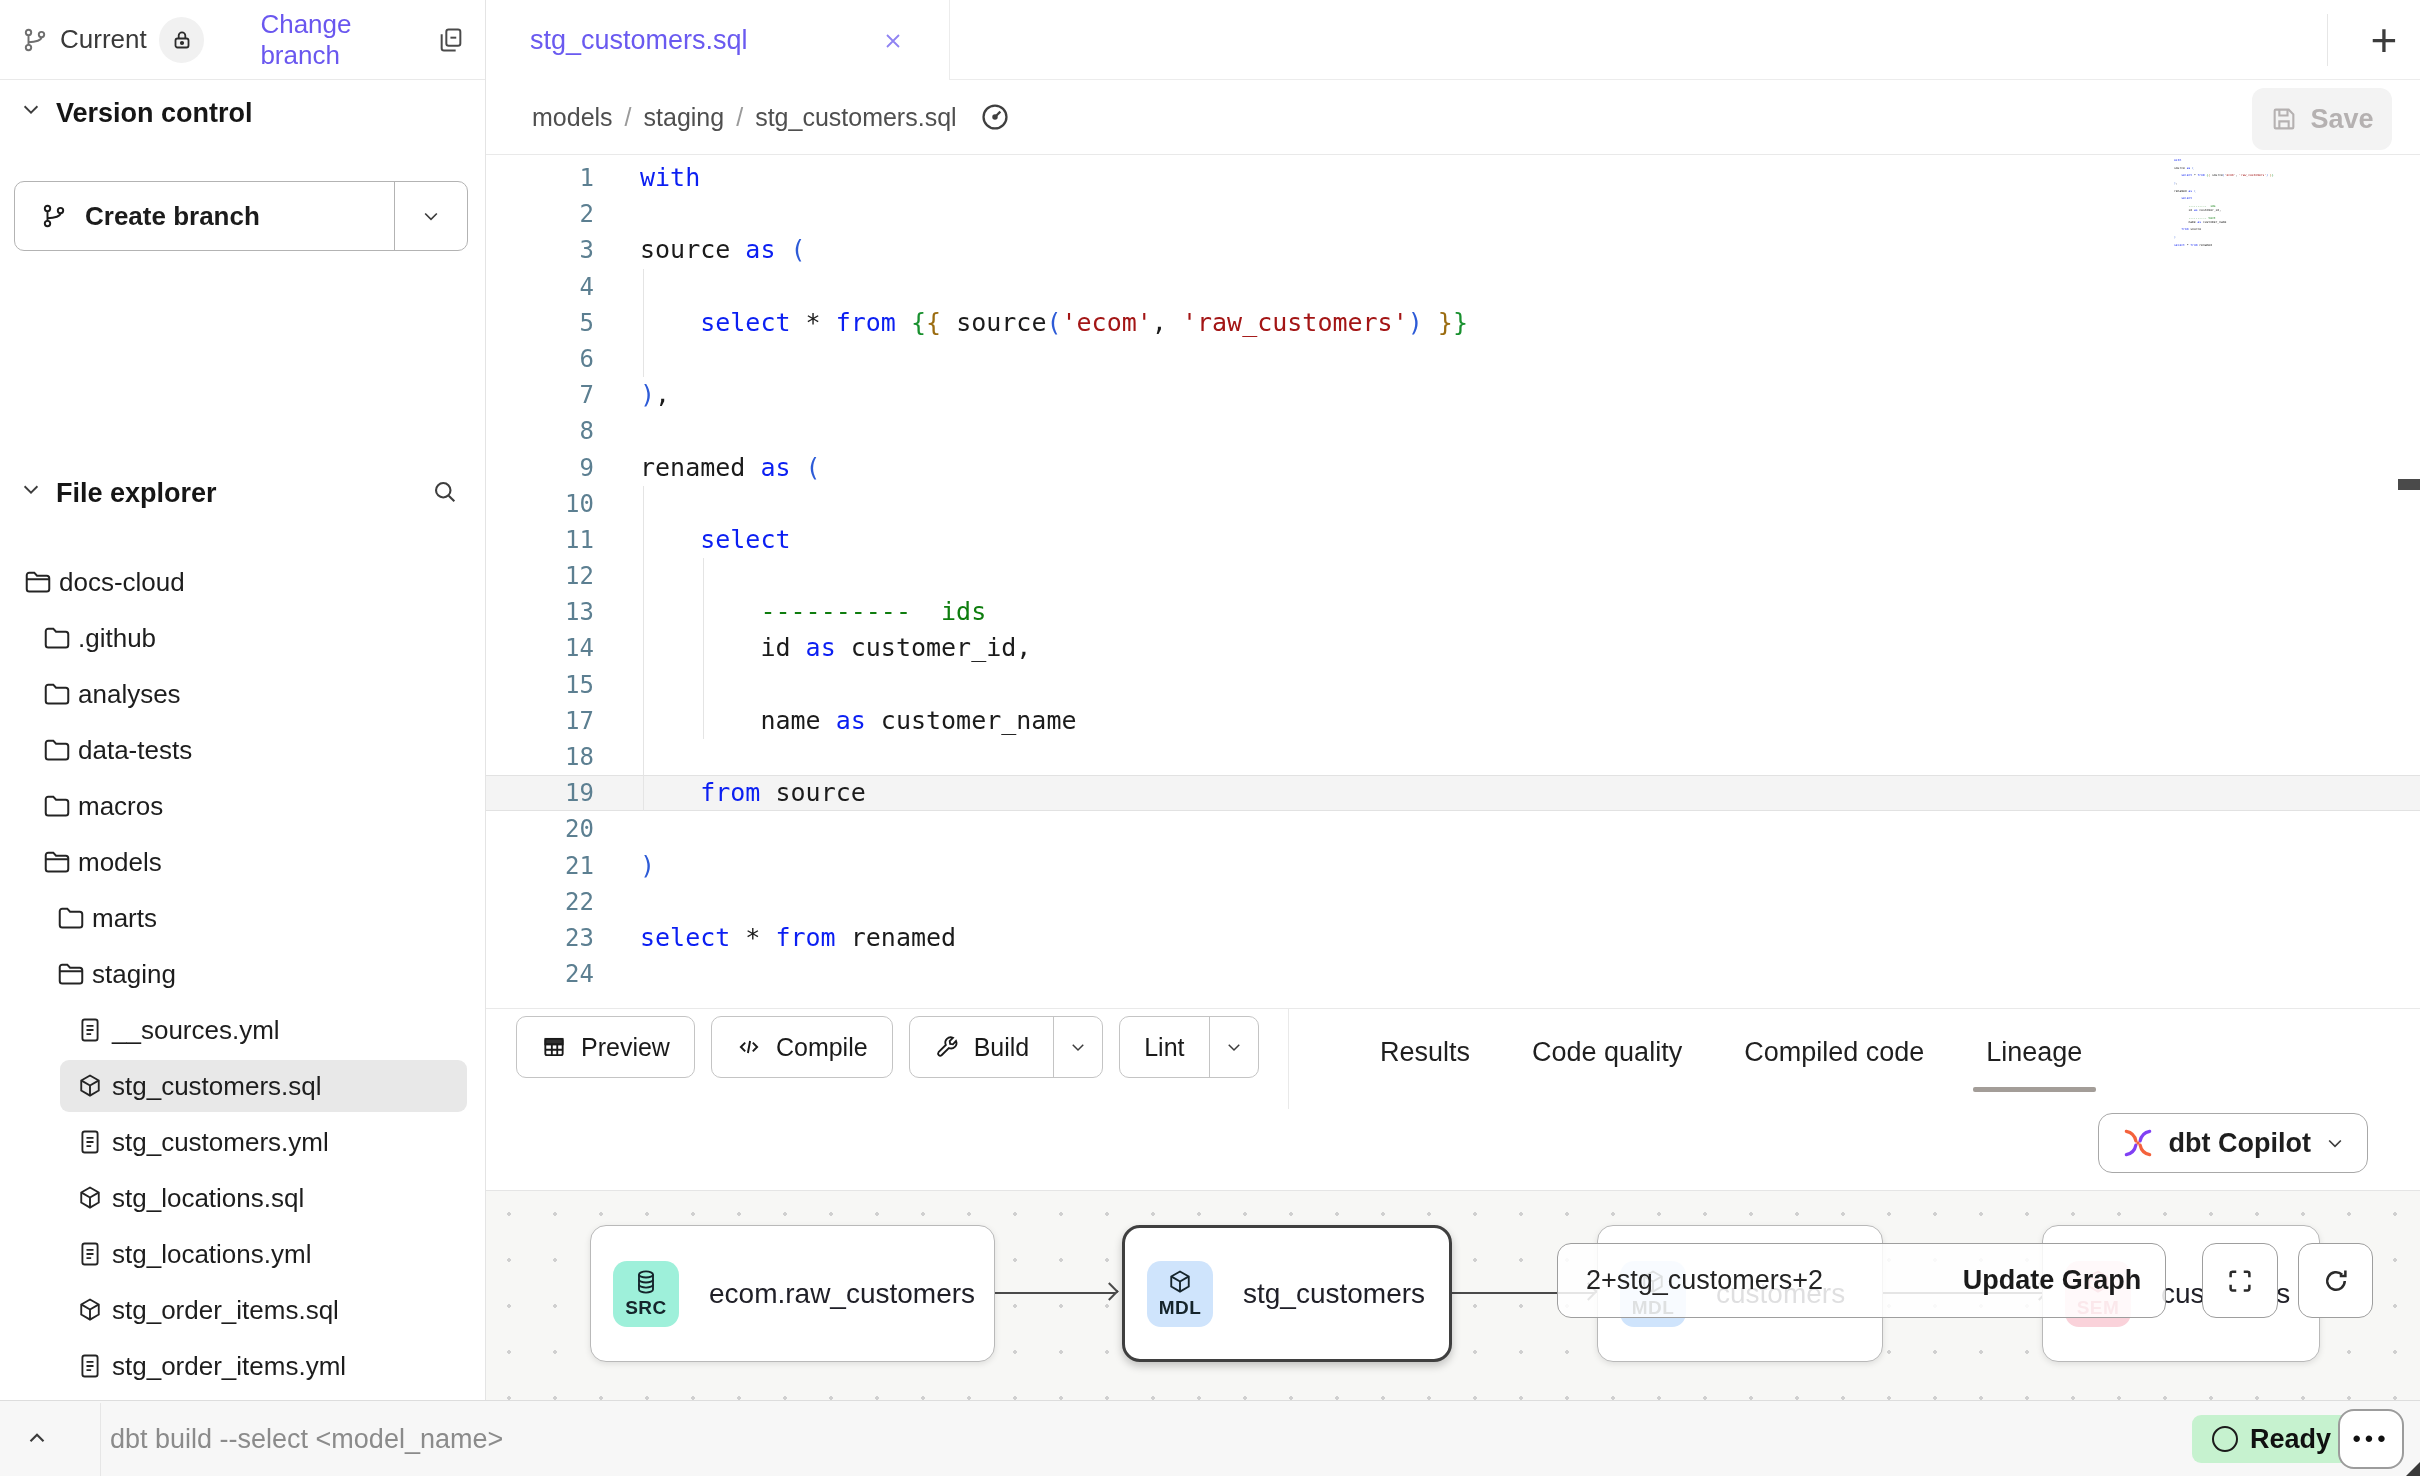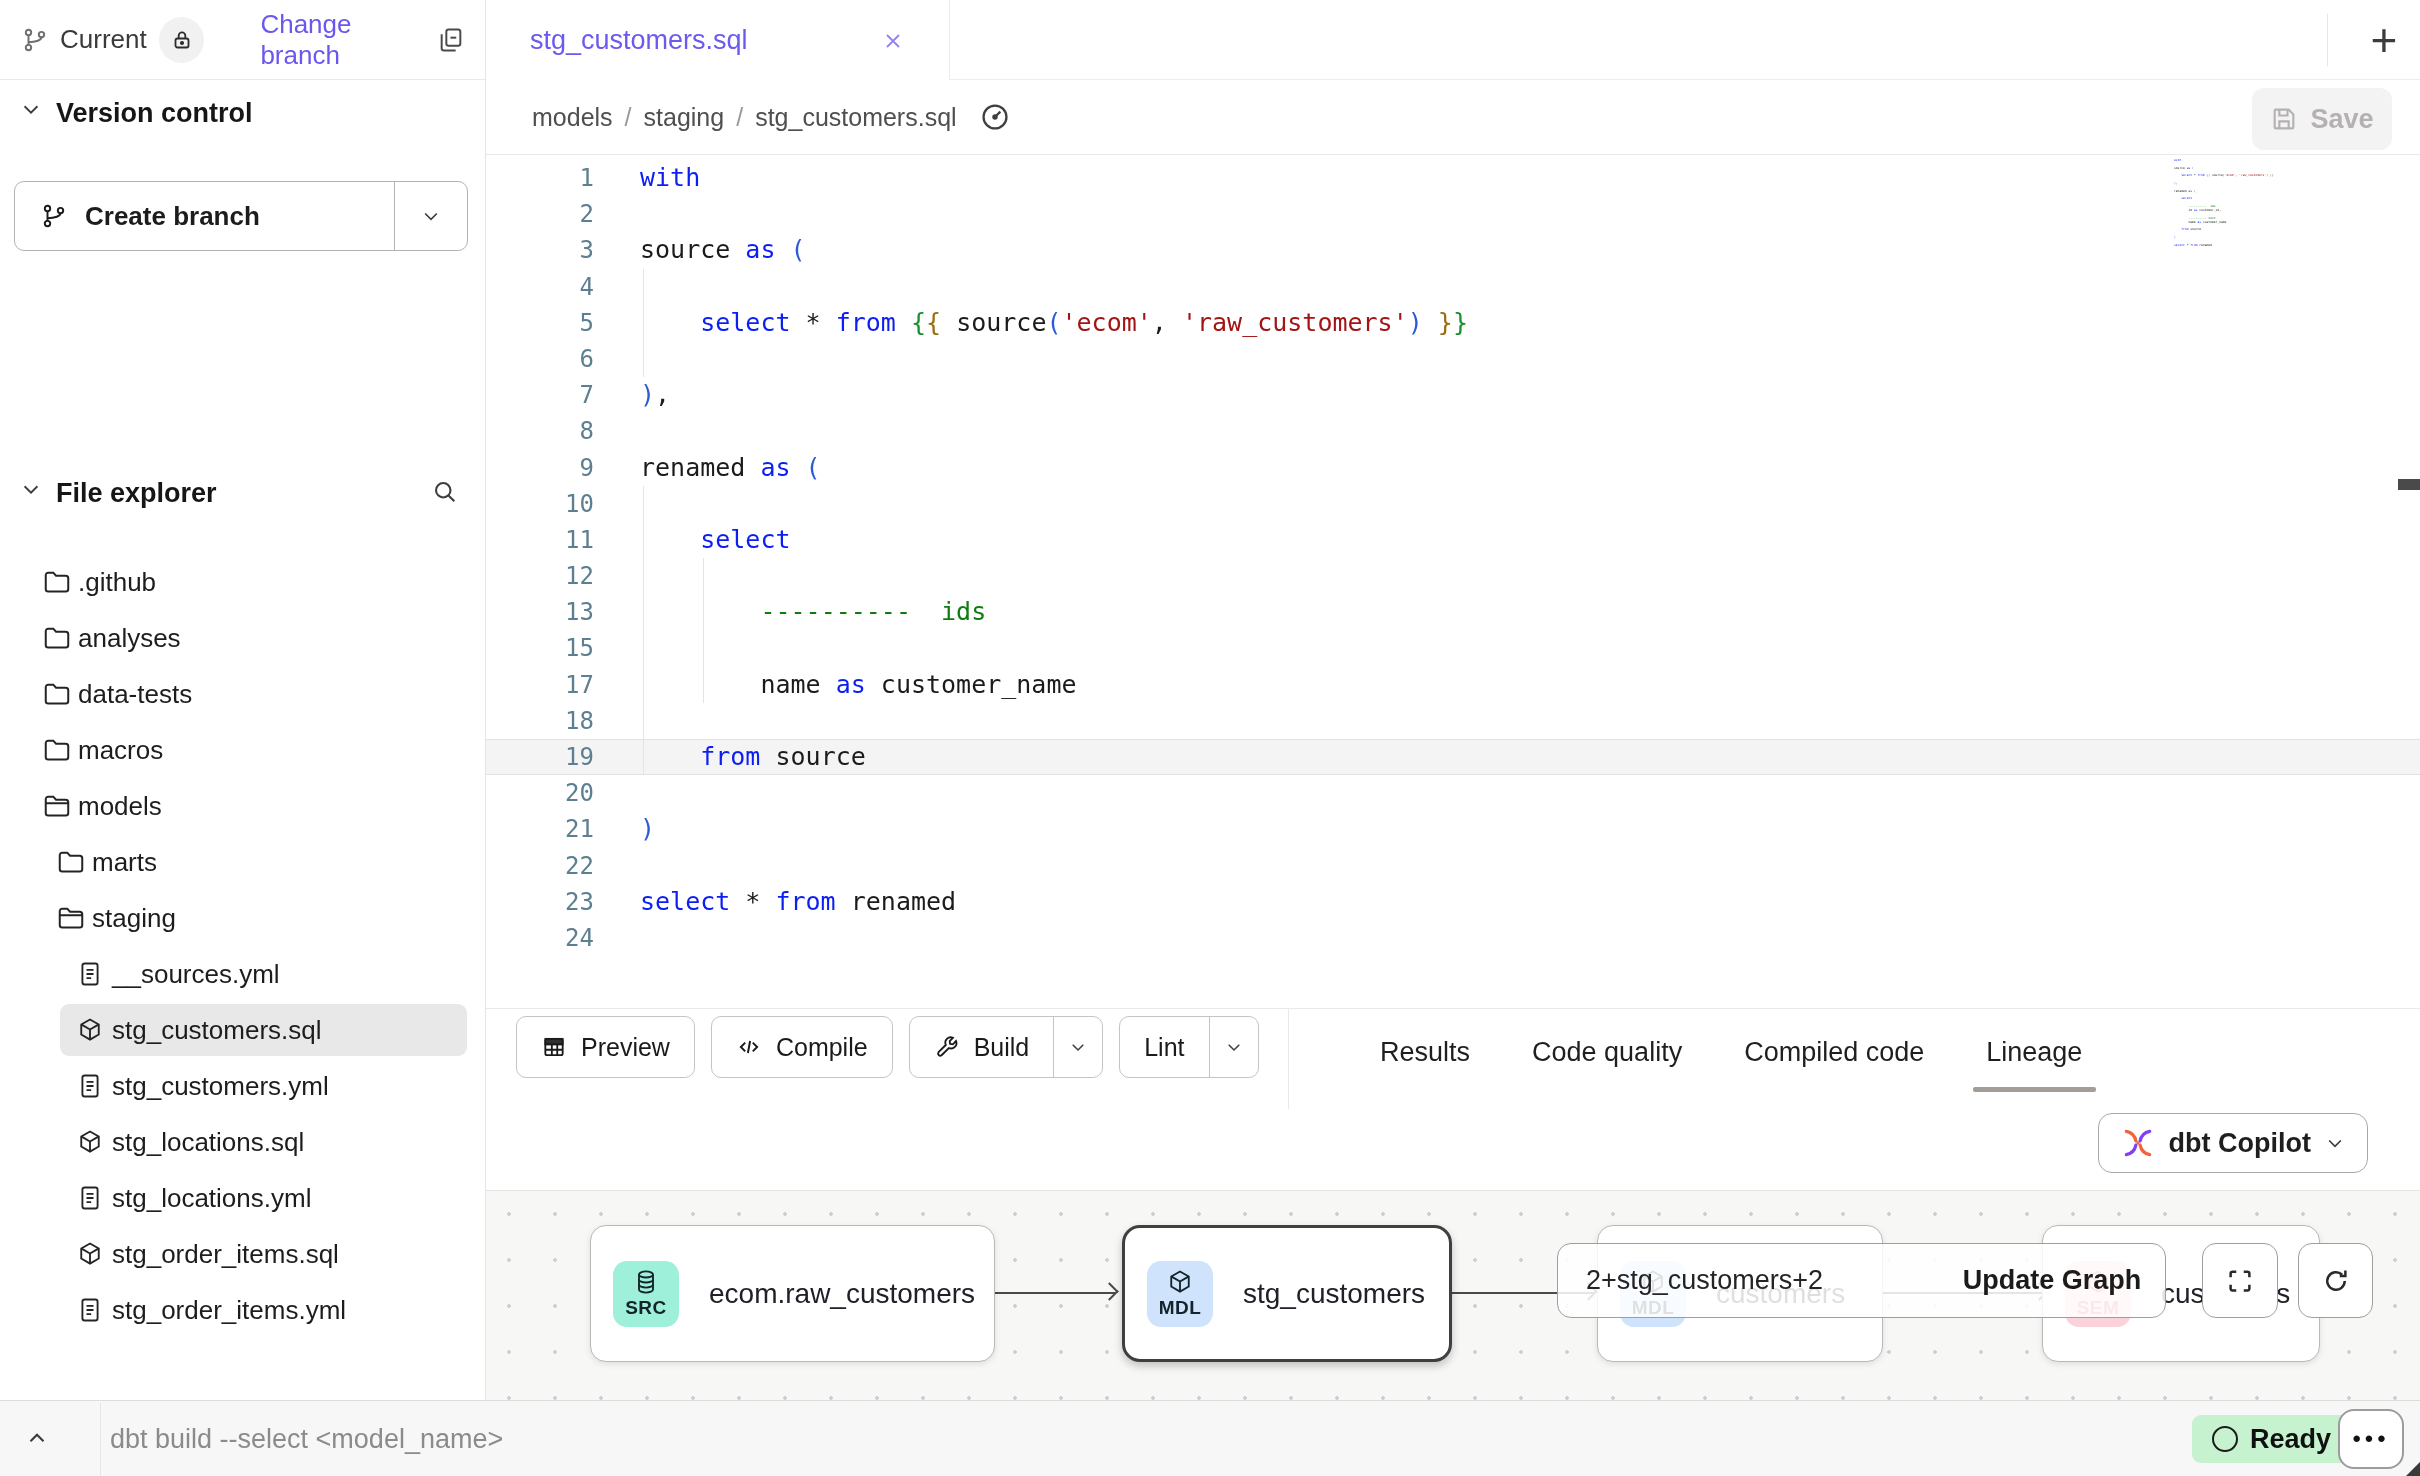--- a/index.html
+++ b/index.html
@@ -228,20 +228,29 @@
       <span class="search-ic">
         <svg width="28" height="28" viewBox="0 0 24 24" fill="none" stroke="currentColor" stroke-width="1.8">
             <circle cx="10.5" cy="10.5" r="6.2"></circle>
             <path d="M15.2 15.2L20 20"></path>
           </svg>
       </span>
     </div>
 
     <div class="tree" id="tree">
         <div class="trow">
+          <span class="ic" style="left: 23px;">
+            <svg width="30" height="30" viewBox="0 0 24 24" fill="none" stroke="currentColor" stroke-width="1.6">
+              <path d="M3 6.5a2 2 0 0 1 2-2h4l2.2 2.5H19a2 2 0 0 1 2 2v8.5a2 2 0 0 1-2 2H5a2 2 0 0 1-2-2z"></path>
+              <path d="M3 9.8h18"></path>
+            </svg>
+          </span>
+          <span class="tl" style="left: 59px;">docs-cloud</span>
+        </div>
+        <div class="trow">
           <span class="ic" style="left: 42px;">
             <svg width="30" height="30" viewBox="0 0 24 24" fill="none" stroke="currentColor" stroke-width="1.6">
               <path d="M3 6.5a2 2 0 0 1 2-2h4l2.2 2.5H19a2 2 0 0 1 2 2v8.5a2 2 0 0 1-2 2H5a2 2 0 0 1-2-2z"></path>
             </svg>
           </span>
           <span class="tl" style="left: 78px;">.github</span>
         </div>
         <div class="trow">
           <span class="ic" style="left: 42px;">
             <svg width="30" height="30" viewBox="0 0 24 24" fill="none" stroke="currentColor" stroke-width="1.6">
@@ -444,20 +453,24 @@
             <span class="ln">11</span>
             <span class="ct"><span class="gd" style="left: calc(0ch + 3px);"></span><span style="color: rgb(27, 27, 27);">    </span><span style="color: rgb(11, 31, 242);">select</span></span>
           </div>
           <div class="cl">
             <span class="ln">12</span>
             <span class="ct"><span class="gd" style="left: calc(0ch + 3px);"></span><span class="gd" style="left: calc(4ch + 3px);"></span></span>
           </div>
           <div class="cl">
             <span class="ln">13</span>
             <span class="ct"><span class="gd" style="left: calc(0ch + 3px);"></span><span class="gd" style="left: calc(4ch + 3px);"></span><span style="color: rgb(27, 27, 27);">        </span><span style="color: rgb(14, 125, 14);">----------  ids</span></span>
+          </div>
+          <div class="cl">
+            <span class="ln">14</span>
+            <span class="ct"><span class="gd" style="left: calc(0ch + 3px);"></span><span class="gd" style="left: calc(4ch + 3px);"></span><span style="color: rgb(27, 27, 27);">        id </span><span style="color: rgb(11, 31, 242);">as</span><span style="color: rgb(27, 27, 27);"> customer_id,</span></span>
           </div>
           <div class="cl">
             <span class="ln">15</span>
             <span class="ct"><span class="gd" style="left: calc(0ch + 3px);"></span><span class="gd" style="left: calc(4ch + 3px);"></span></span>
           </div>
           <div class="cl">
             <span class="ln">17</span>
             <span class="ct"><span class="gd" style="left: calc(0ch + 3px);"></span><span class="gd" style="left: calc(4ch + 3px);"></span><span style="color: rgb(27, 27, 27);">        name </span><span style="color: rgb(11, 31, 242);">as</span><span style="color: rgb(27, 27, 27);"> customer_name</span></span>
           </div>
           <div class="cl">

